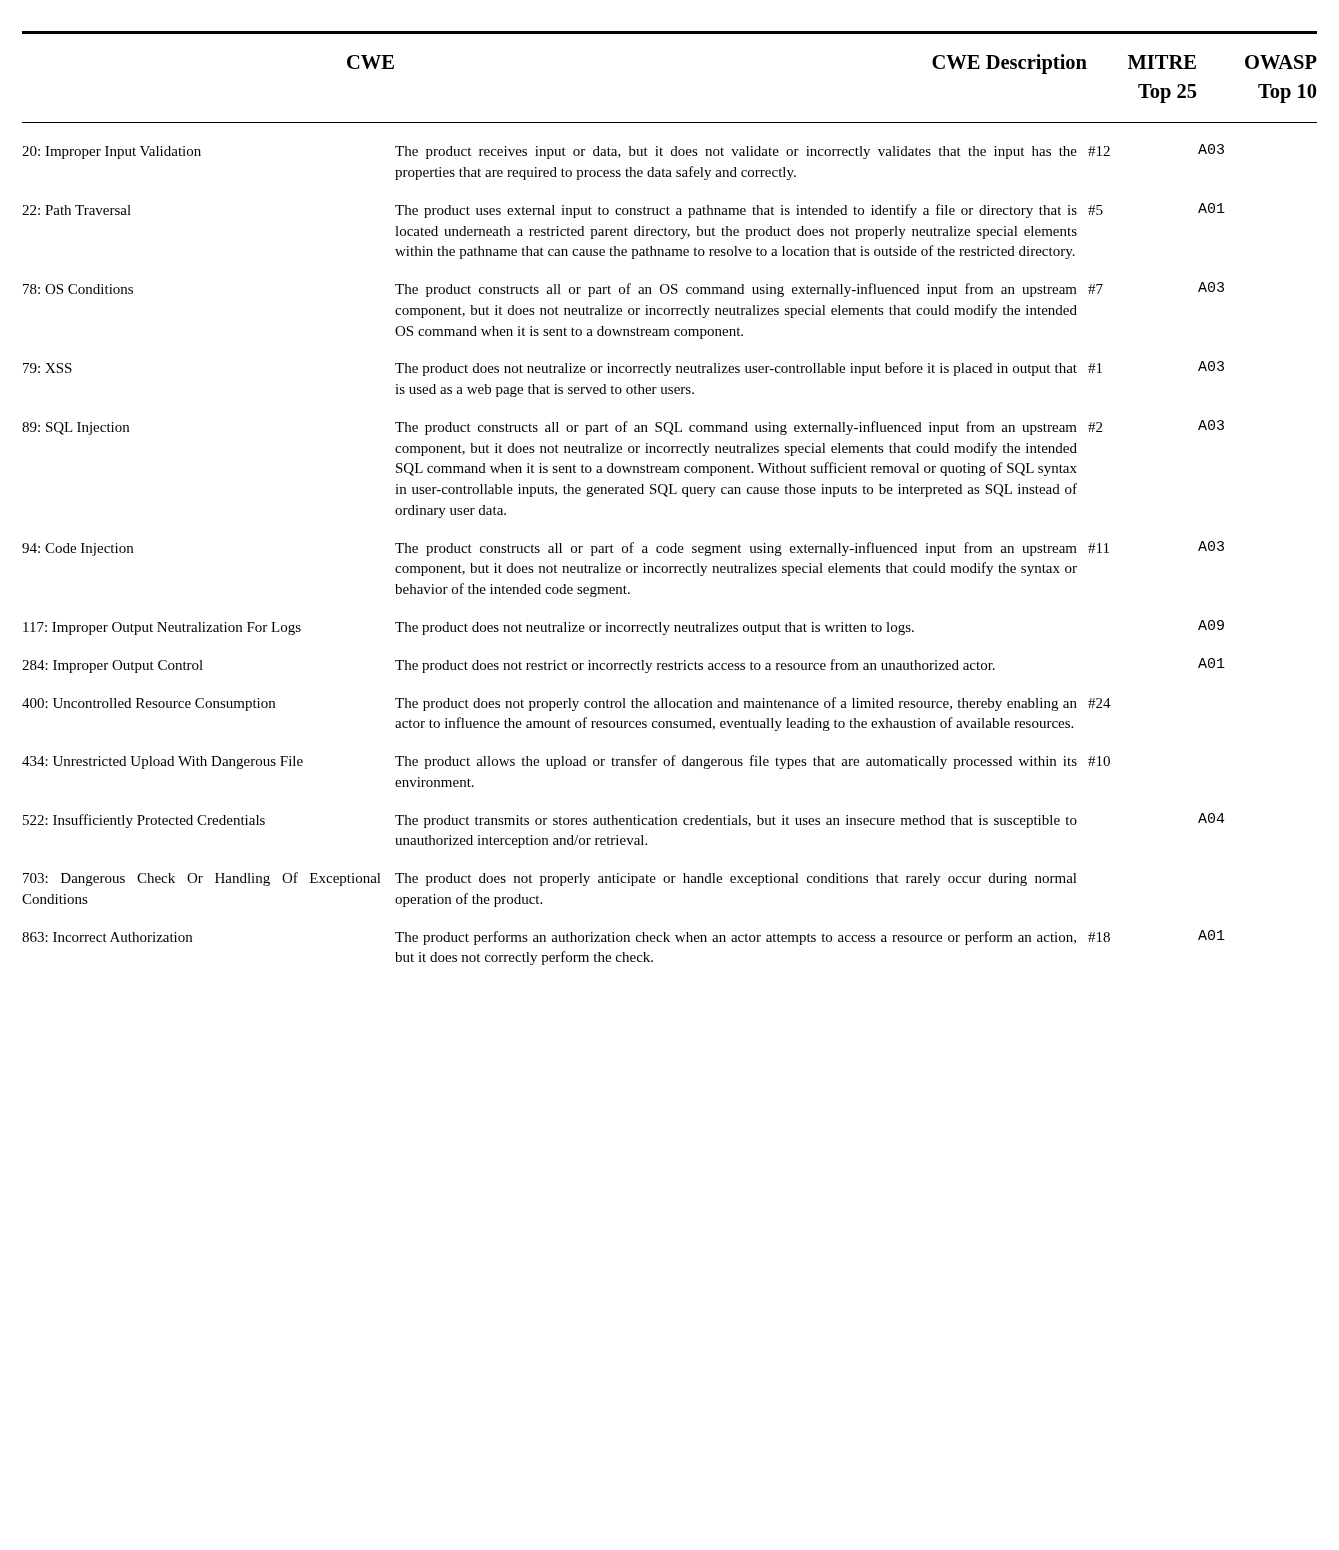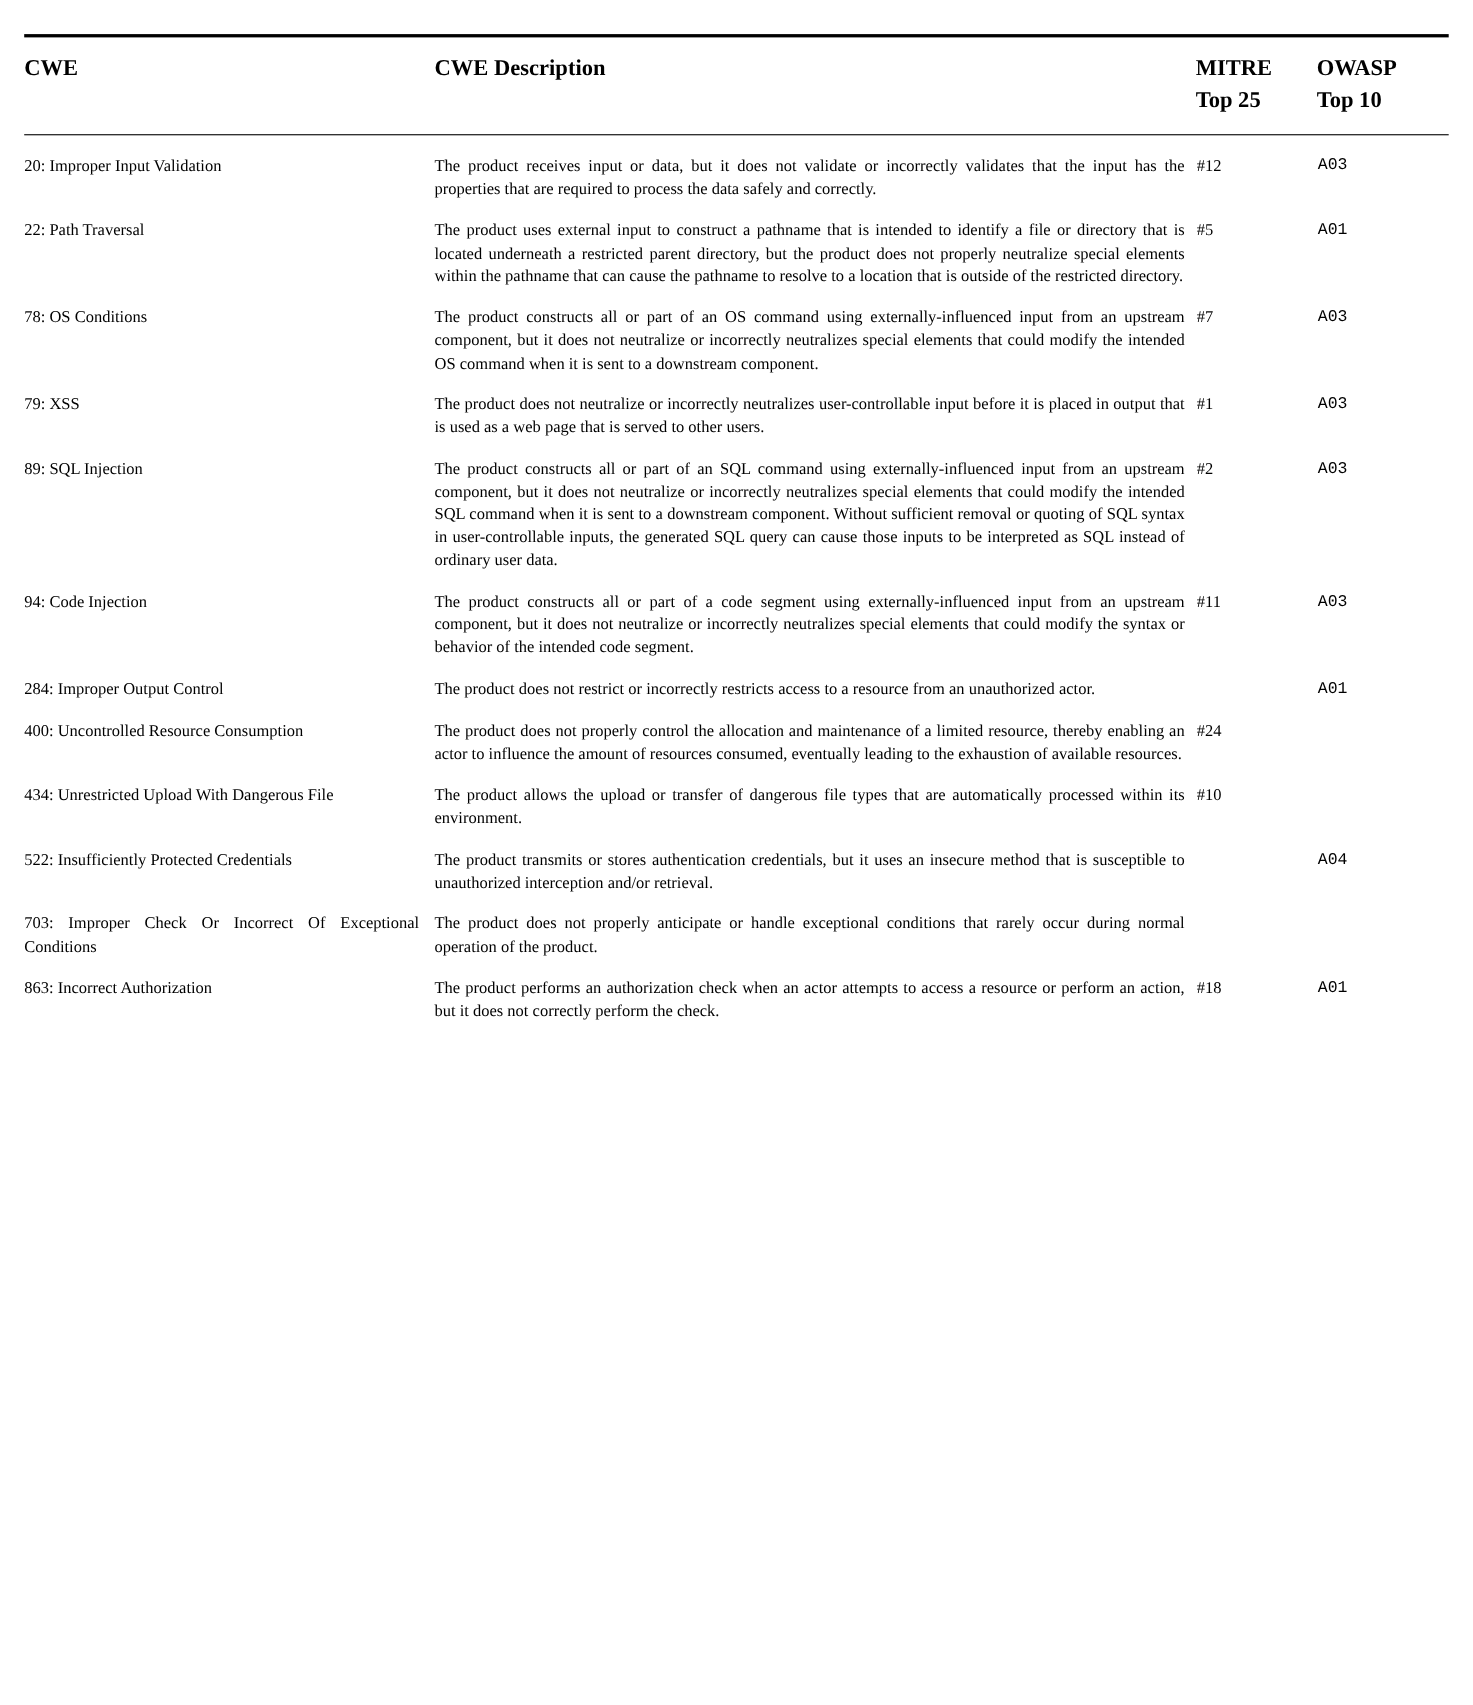--- a/index.html
+++ b/index.html
@@ -38,21 +38,21 @@
     font-size: 19.5px;
     line-height: 1.37;
   }
   table.cwe-table col.c-cwe      { width: 373px; }
   table.cwe-table col.c-desc     { width: 692px; }
   table.cwe-table col.c-mitre    { width: 110px; }
   table.cwe-table col.c-owasp    { width: 120px; }
 
   thead th {
     font-weight: bold;
-    text-align: left;
+    text-align: right;
     vertical-align: top;
     padding: 0;
     font-size: 20.5px;
     line-height: 1.42;
     margin-top: 20px;
   }
   .head-cell-inner {
     padding-top: 14px;
     padding-bottom: 16px;
   }
@@ -211,20 +211,34 @@
           </td>
           <td class="col-mitre">
             <div class="cell num">#11</div>
           </td>
           <td class="col-owasp">
             <div class="cell num">A03</div>
           </td>
         </tr>
         <tr>
           <td class="">
+            <div class="cell cwe-name justify">117: Improper Output Neutralization For Logs</div>
+          </td>
+          <td class="">
+            <div class="cell desc justify">The product does not neutralize or incorrectly neutralizes output that is written to logs.</div>
+          </td>
+          <td class="col-mitre">
+            <div class="cell num"></div>
+          </td>
+          <td class="col-owasp">
+            <div class="cell num">A09</div>
+          </td>
+        </tr>
+        <tr>
+          <td class="">
             <div class="cell cwe-name justify">284: Improper Output Control</div>
           </td>
           <td class="">
             <div class="cell desc justify">The product does not restrict or incorrectly restricts access to a resource from an unauthorized actor.</div>
           </td>
           <td class="col-mitre">
             <div class="cell num"></div>
           </td>
           <td class="col-owasp">
             <div class="cell num">A01</div>
@@ -267,21 +281,21 @@
           </td>
           <td class="col-mitre">
             <div class="cell num"></div>
           </td>
           <td class="col-owasp">
             <div class="cell num">A04</div>
           </td>
         </tr>
         <tr>
           <td class="">
-            <div class="cell cwe-name justify">703: Improper Check Or Incorrect Of Exceptional Conditions</div>
+            <div class="cell cwe-name justify">703: Dangerous Check Or Handling Of Exceptional Conditions</div>
           </td>
           <td class="">
             <div class="cell desc justify">The product does not properly anticipate or handle exceptional conditions that rarely occur during normal operation of the product.</div>
           </td>
           <td class="col-mitre">
             <div class="cell num"></div>
           </td>
           <td class="col-owasp">
             <div class="cell num"></div>
           </td>

